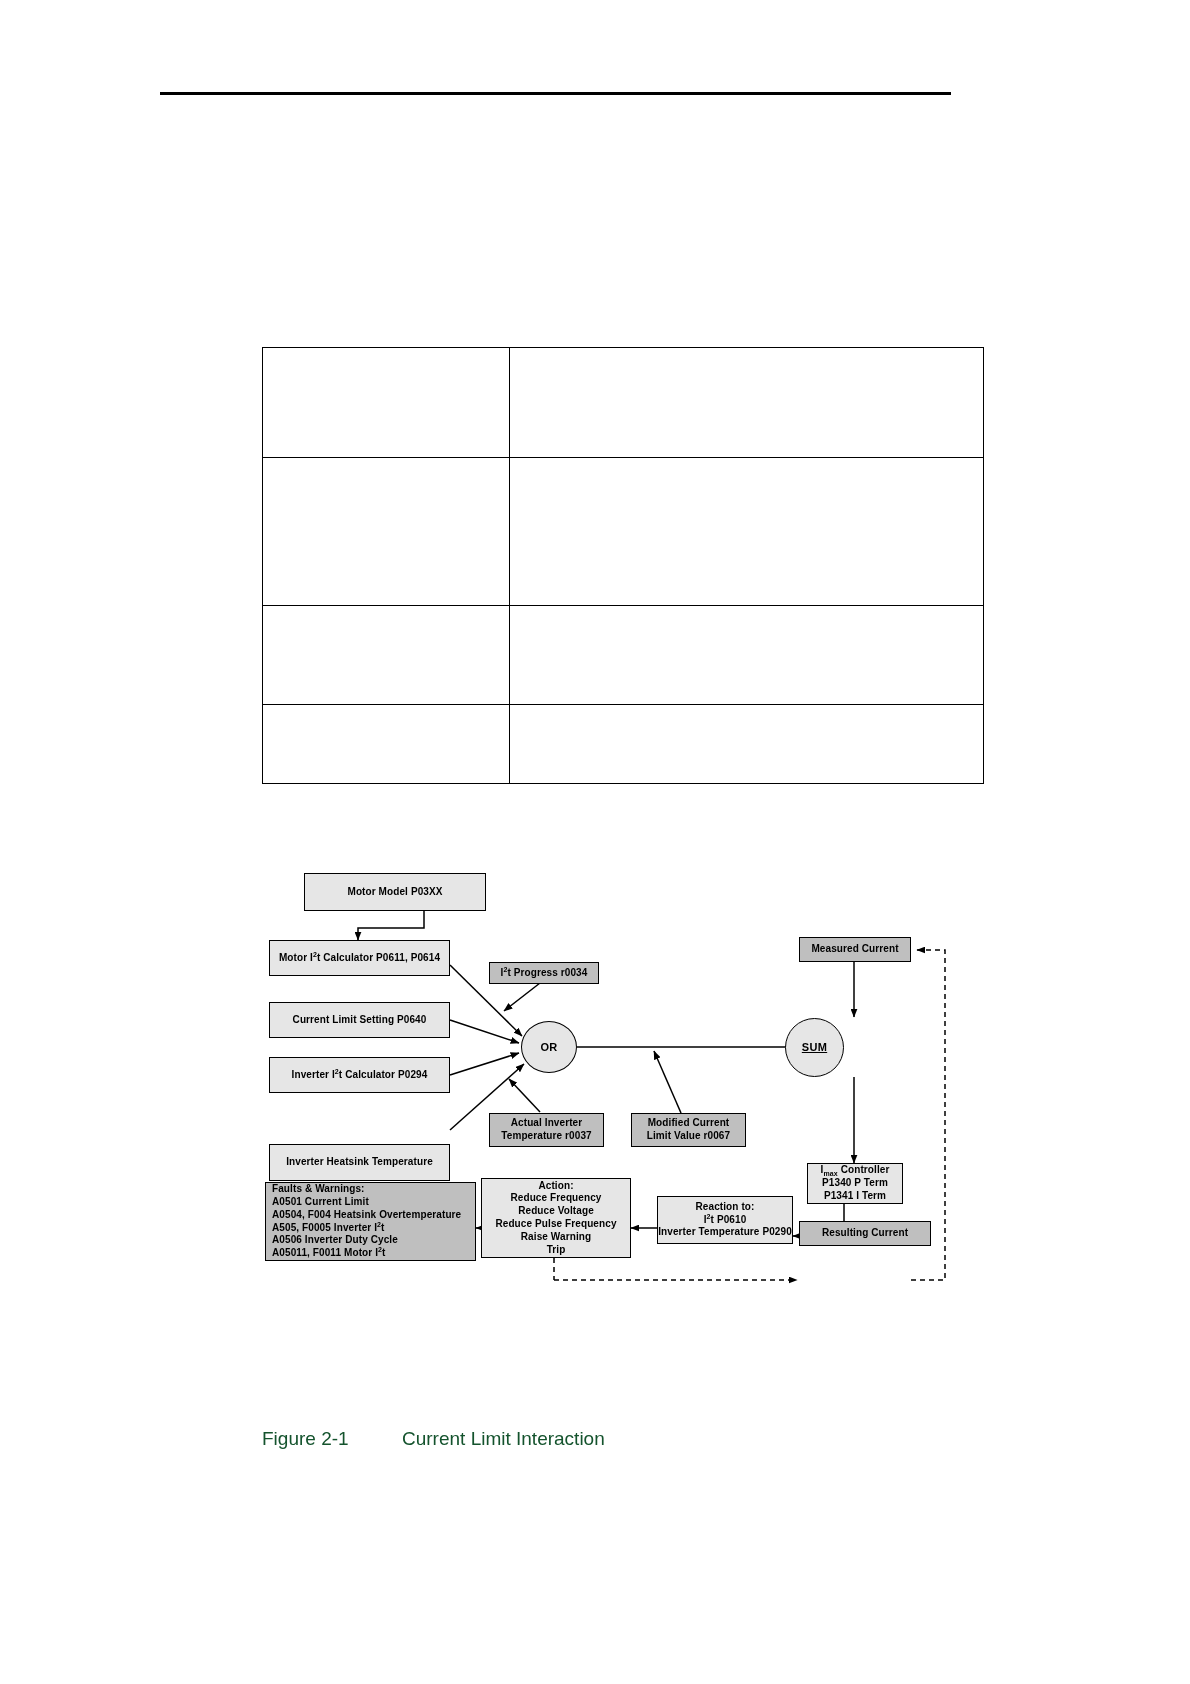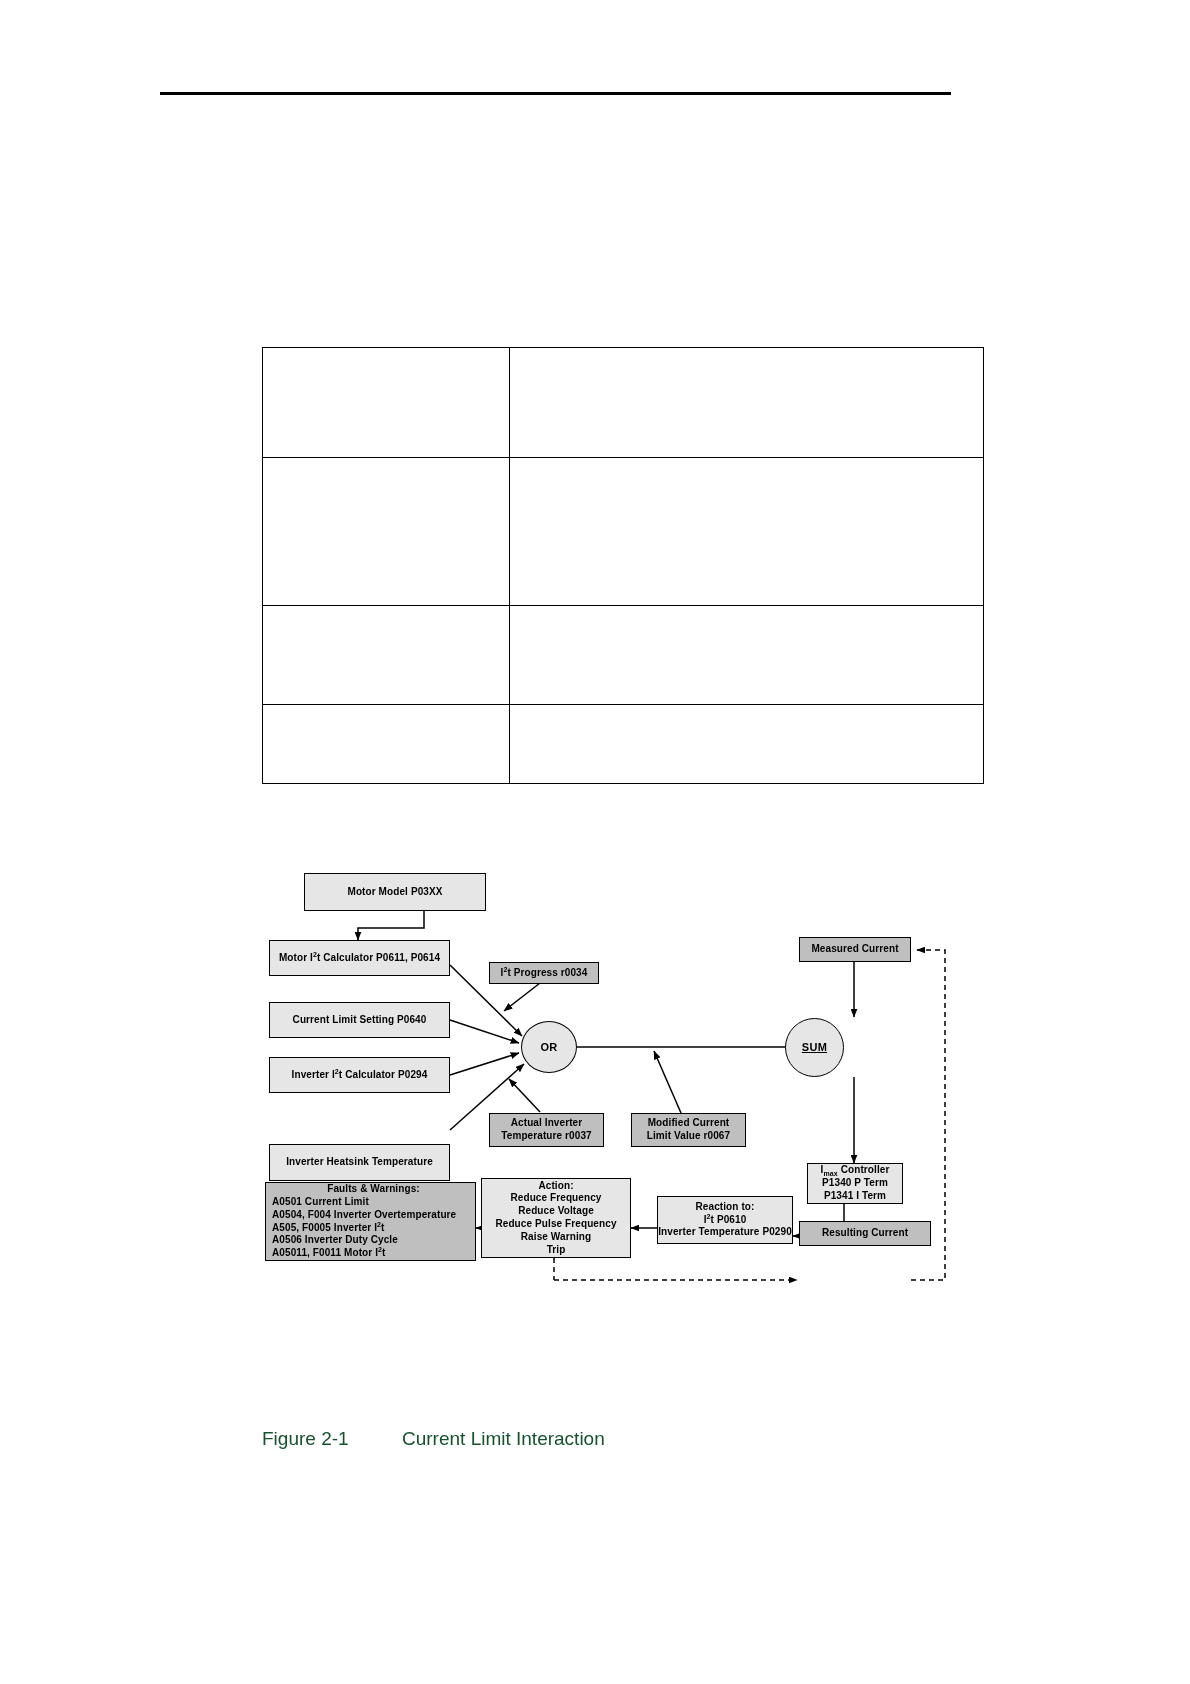--- a/index.html
+++ b/index.html
@@ -76,21 +76,21 @@
     font-size: 11px;
     letter-spacing: .3px;
     text-align: right;
   }
   .node.leftalign {
     align-items: flex-start;
     text-align: left;
     padding-left: 6px;
   }
   .node .line { display: block; white-space: nowrap; }
-  .node .hdr  { display: block; width: 100%; text-align: center; }
+  .node .hdr  { display: block; width: 100%; text-align: left; }
 
   sup.sq { font-size: 7px; vertical-align: super; line-height: 0; }
   sub.mx { font-size: 7px; vertical-align: sub;  line-height: 0; }
 
   
   #figure-caption {
     position: absolute;
     left: 262px;
     top: 1428px;
     font-size: 19px;
@@ -242,21 +242,21 @@
     <span class="line">Reduce Frequency</span>
     <span class="line">Reduce Voltage</span>
     <span class="line">Reduce Pulse Frequency</span>
     <span class="line">Raise Warning</span>
     <span class="line">Trip</span>
   </div>
 
   <div class="node dark leftalign" style="left:265px; top:1182px; width:211px; height:79px;">
     <span class="hdr">Faults &amp; Warnings:</span>
     <span class="line">A0501  Current Limit</span>
-    <span class="line">A0504, F004 Inverter Overtemperature</span>
+    <span class="line">A0504, F004 Heatsink Overtemperature</span>
     <span class="line"><span>A505, F0005 Inverter </span><span>I</span><sup class="sq">2</sup><span>t</span></span>
     <span class="line">A0506  Inverter Duty Cycle</span>
     <span class="line"><span>A05011, F0011 Motor </span><span>I</span><sup class="sq">2</sup><span>t</span></span>
   </div>
 
   <div class="node dark" style="left:799px; top:1221px; width:132px; height:25px;">
     <span class="line">Resulting Current</span>
   </div>
 
 </div>

